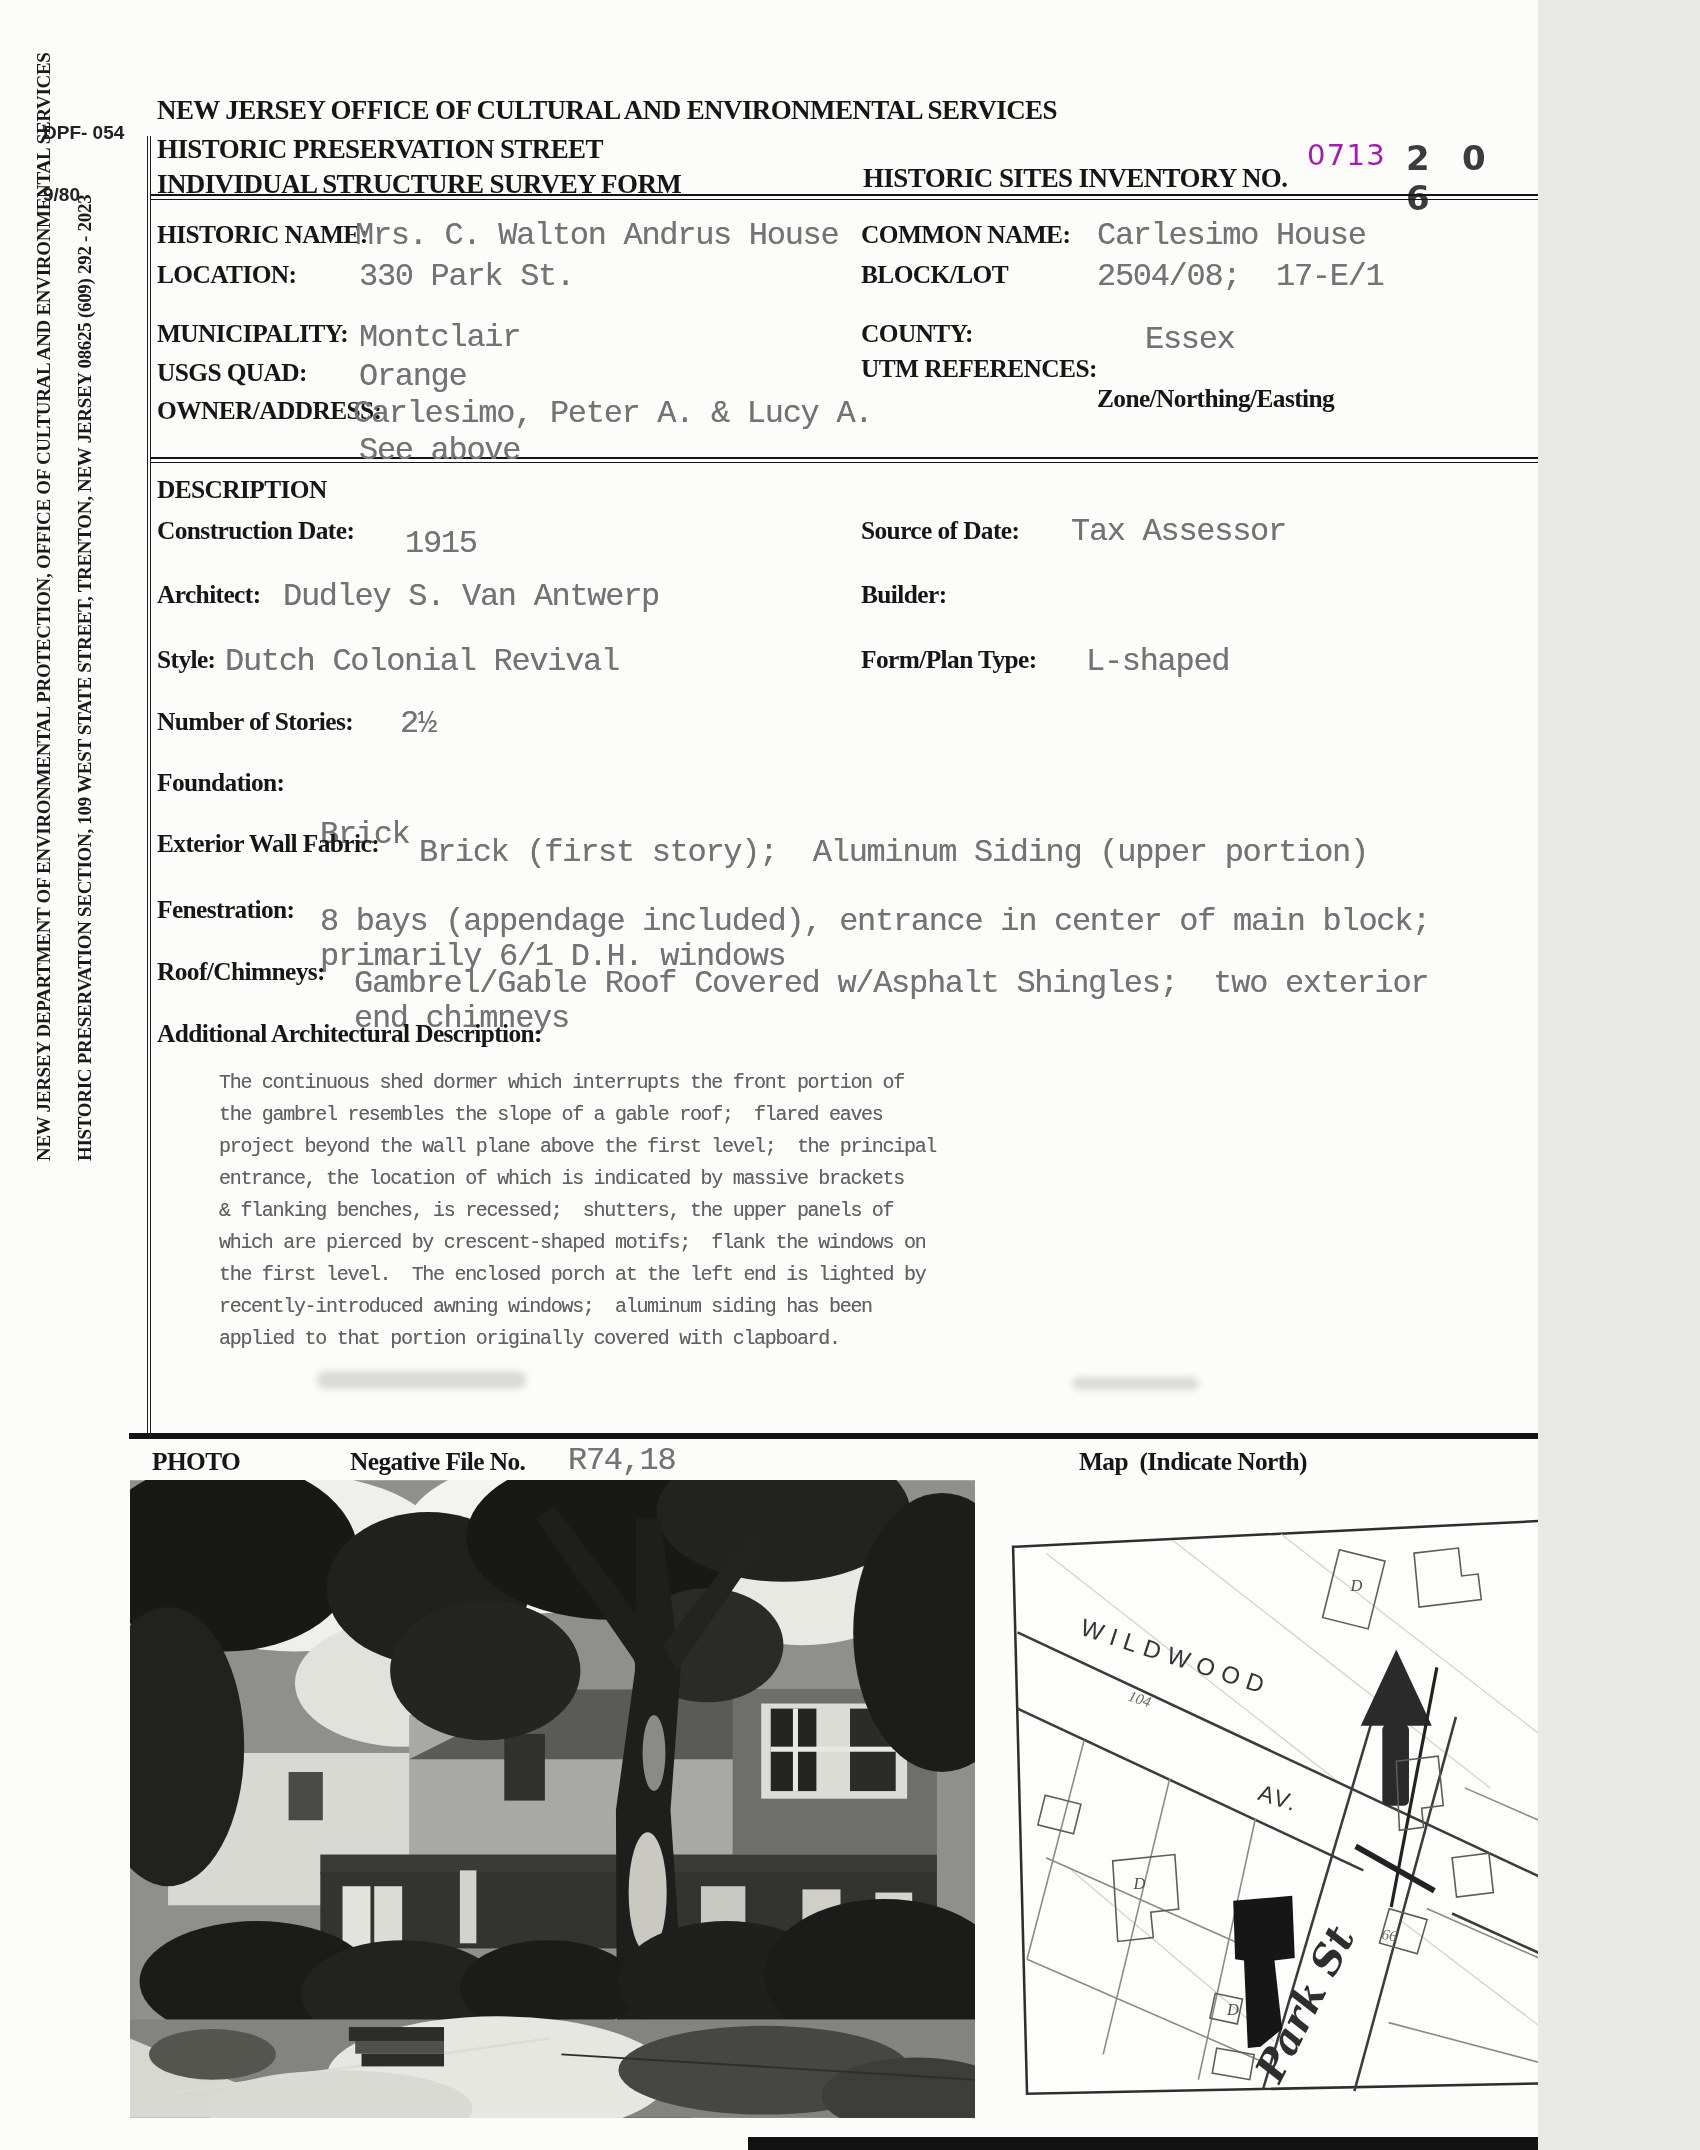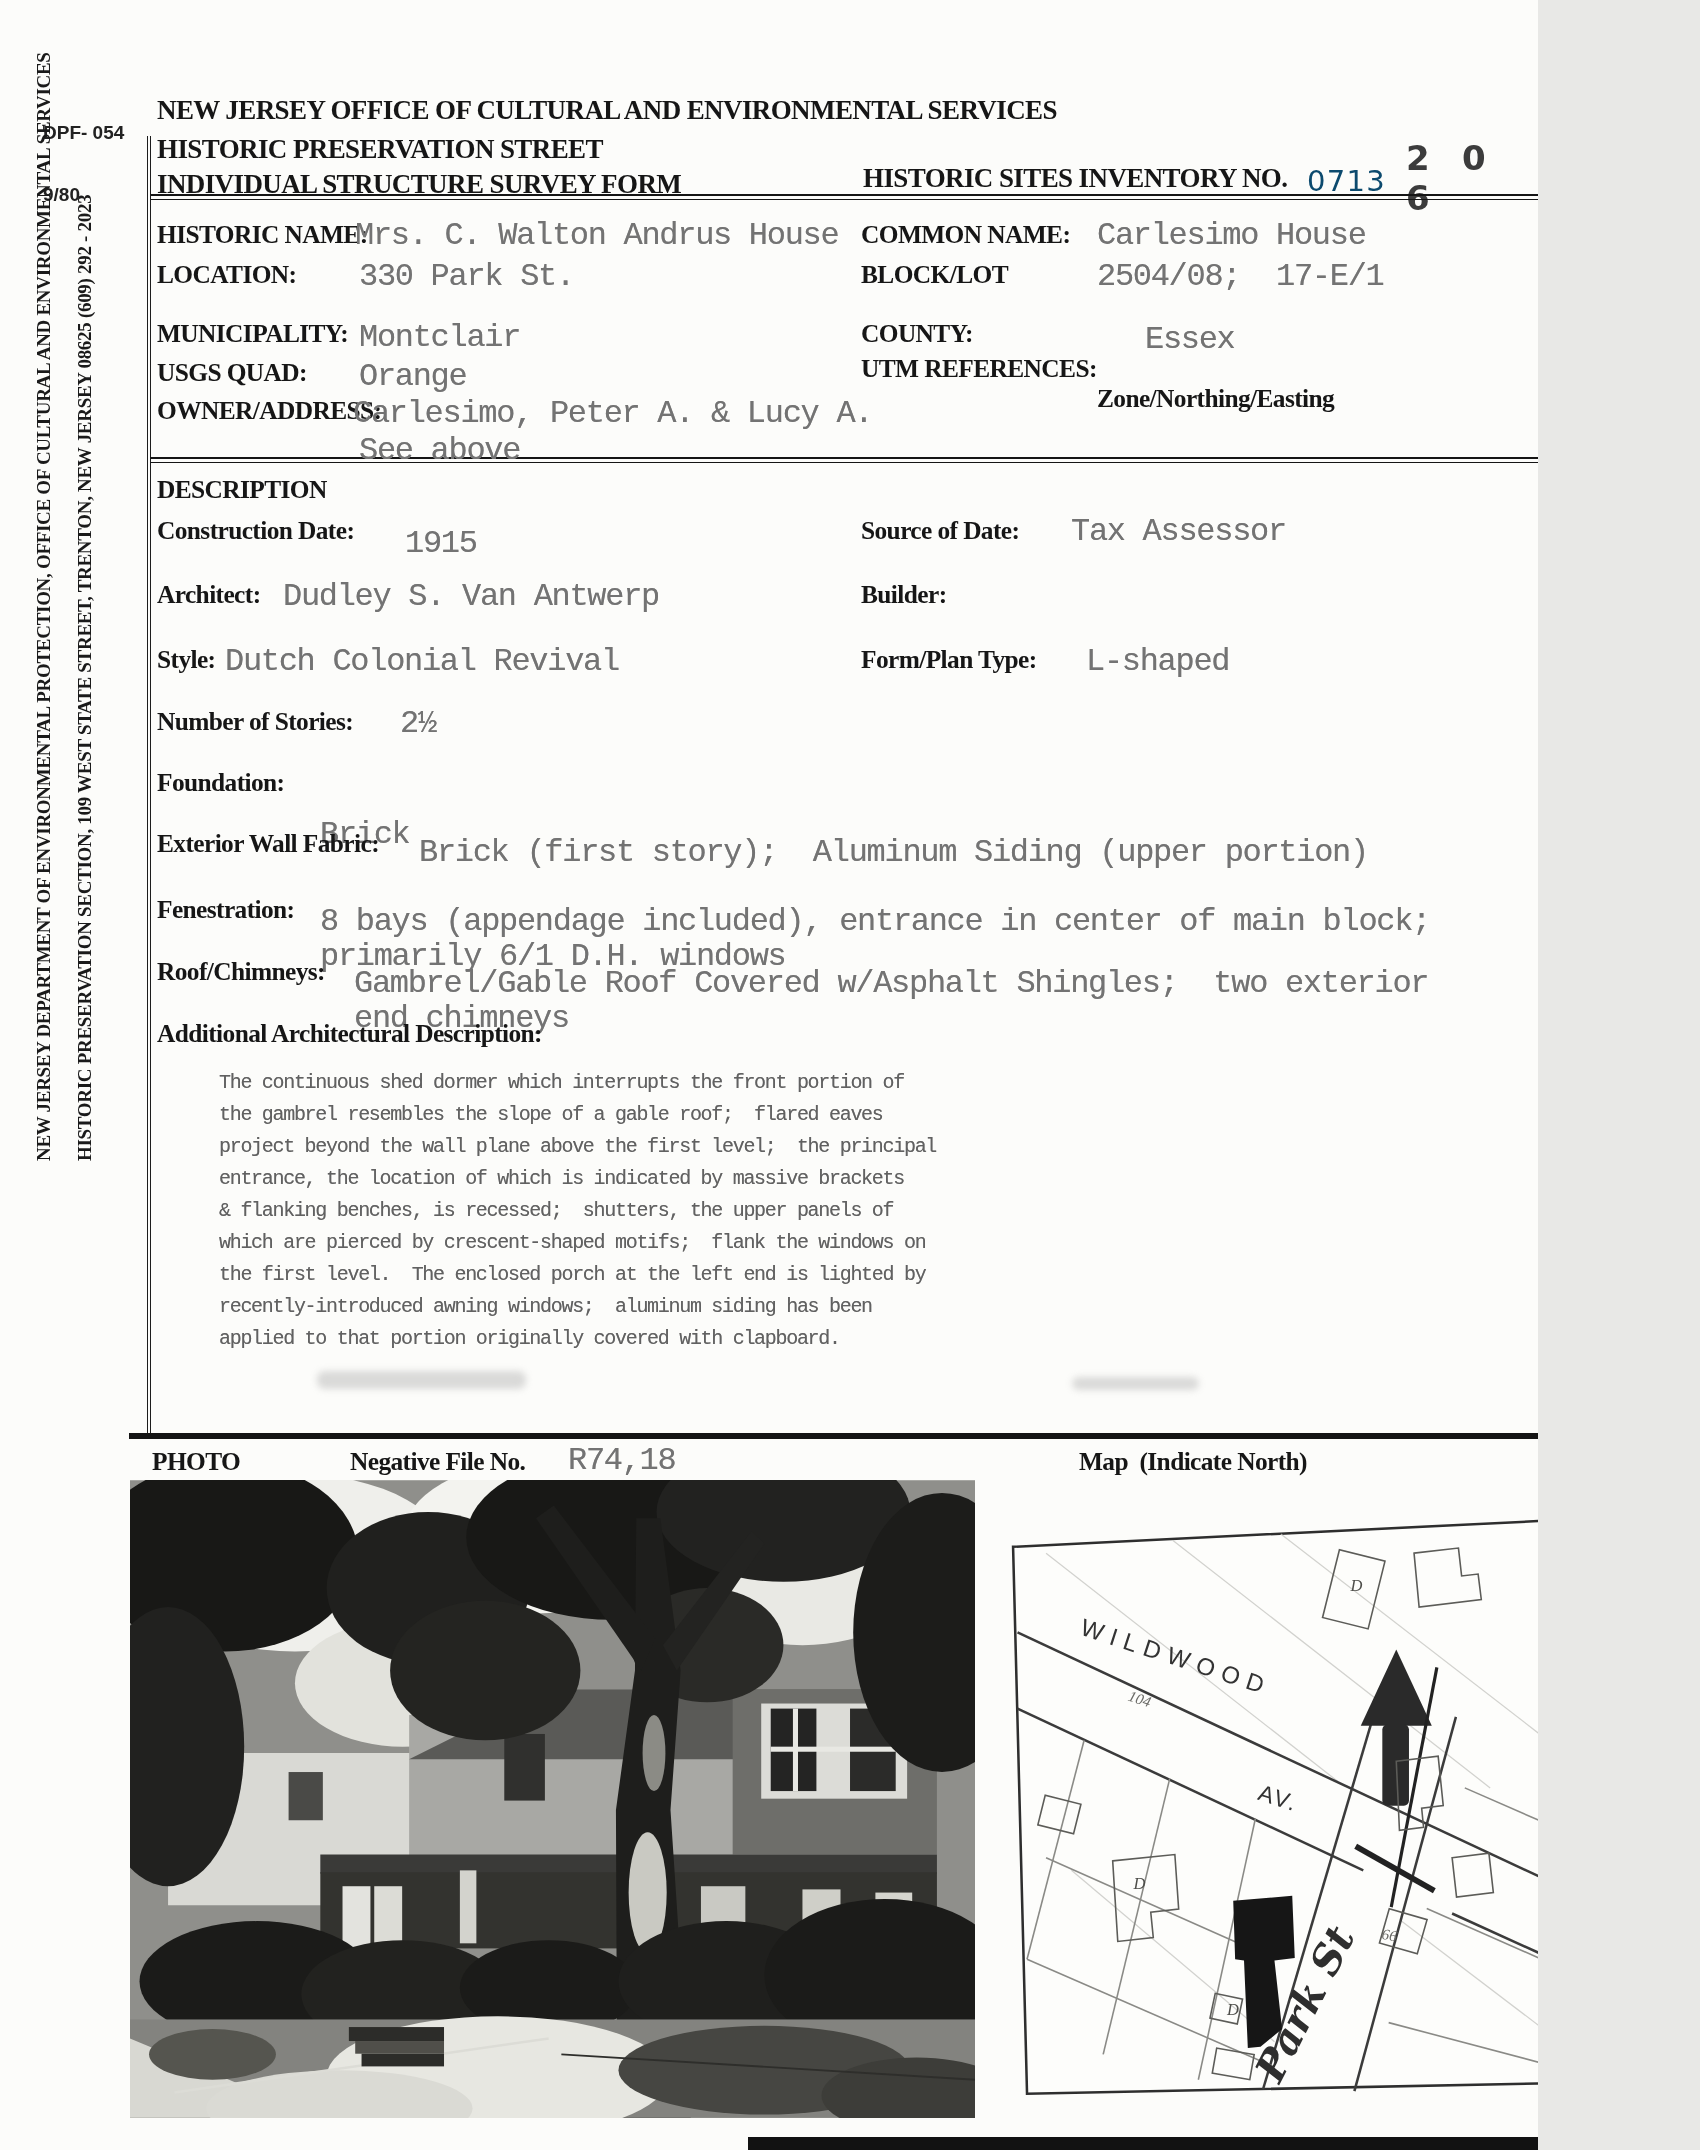--- a/index.html
+++ b/index.html
@@ -9,21 +9,21 @@
   .lbl{font-family:"Liberation Serif",serif;font-weight:bold;color:#161616;
        letter-spacing:-0.6px;font-size:25.4px;white-space:pre;line-height:1.05;}
   .hdr{font-size:27px;letter-spacing:-0.6px;}
   .typed{font-family:"Liberation Mono","DejaVu Sans Mono",monospace;color:#737373;
          font-size:32px;white-space:pre-wrap;letter-spacing:-1.3px;line-height:35px;
          text-shadow:0 0 0.6px #a8a8a8;}
   .typed.dark{color:#616161;}
   .para{font-size:20px;line-height:32px;letter-spacing:-1.3px;}
   .smallid{font-family:"Liberation Sans",sans-serif;font-weight:bold;font-size:19px;
            color:#222;line-height:1.1;white-space:pre;}
-  .stamp1{font-family:"DejaVu Sans",sans-serif;font-size:29px;color:#0c4a6e;letter-spacing:1.3px;margin-top:26px;}
+  .stamp1{font-family:"DejaVu Sans",sans-serif;font-size:29px;color:#a21caf;letter-spacing:1.3px;}
   .stamp2{font-family:"DejaVu Sans",sans-serif;font-weight:bold;font-size:34px;color:#3c3c3c;letter-spacing:10.2px;margin-left:16px;}
   .vrule{border-left:1.9px solid #1c1c1c;border-right:1.9px solid #1c1c1c;width:1.9px;}
   .hrule{border-top:2.5px solid #151515;border-bottom:1.9px solid #151515;height:2.5px;}
   .hrule-heavy{background:#141414;height:5.7px;}
   .vert{transform:rotate(-90deg);transform-origin:0 0;white-space:nowrap;
         font-weight:bold;font-size:19px;letter-spacing:-0.3px;color:#1a1a1a;}
   .smudge{background:#9a9a9a;filter:blur(3.8px);opacity:.35;border-radius:7.6px;}
   .botbar{background:#121212;}
 </style>
 </head>

